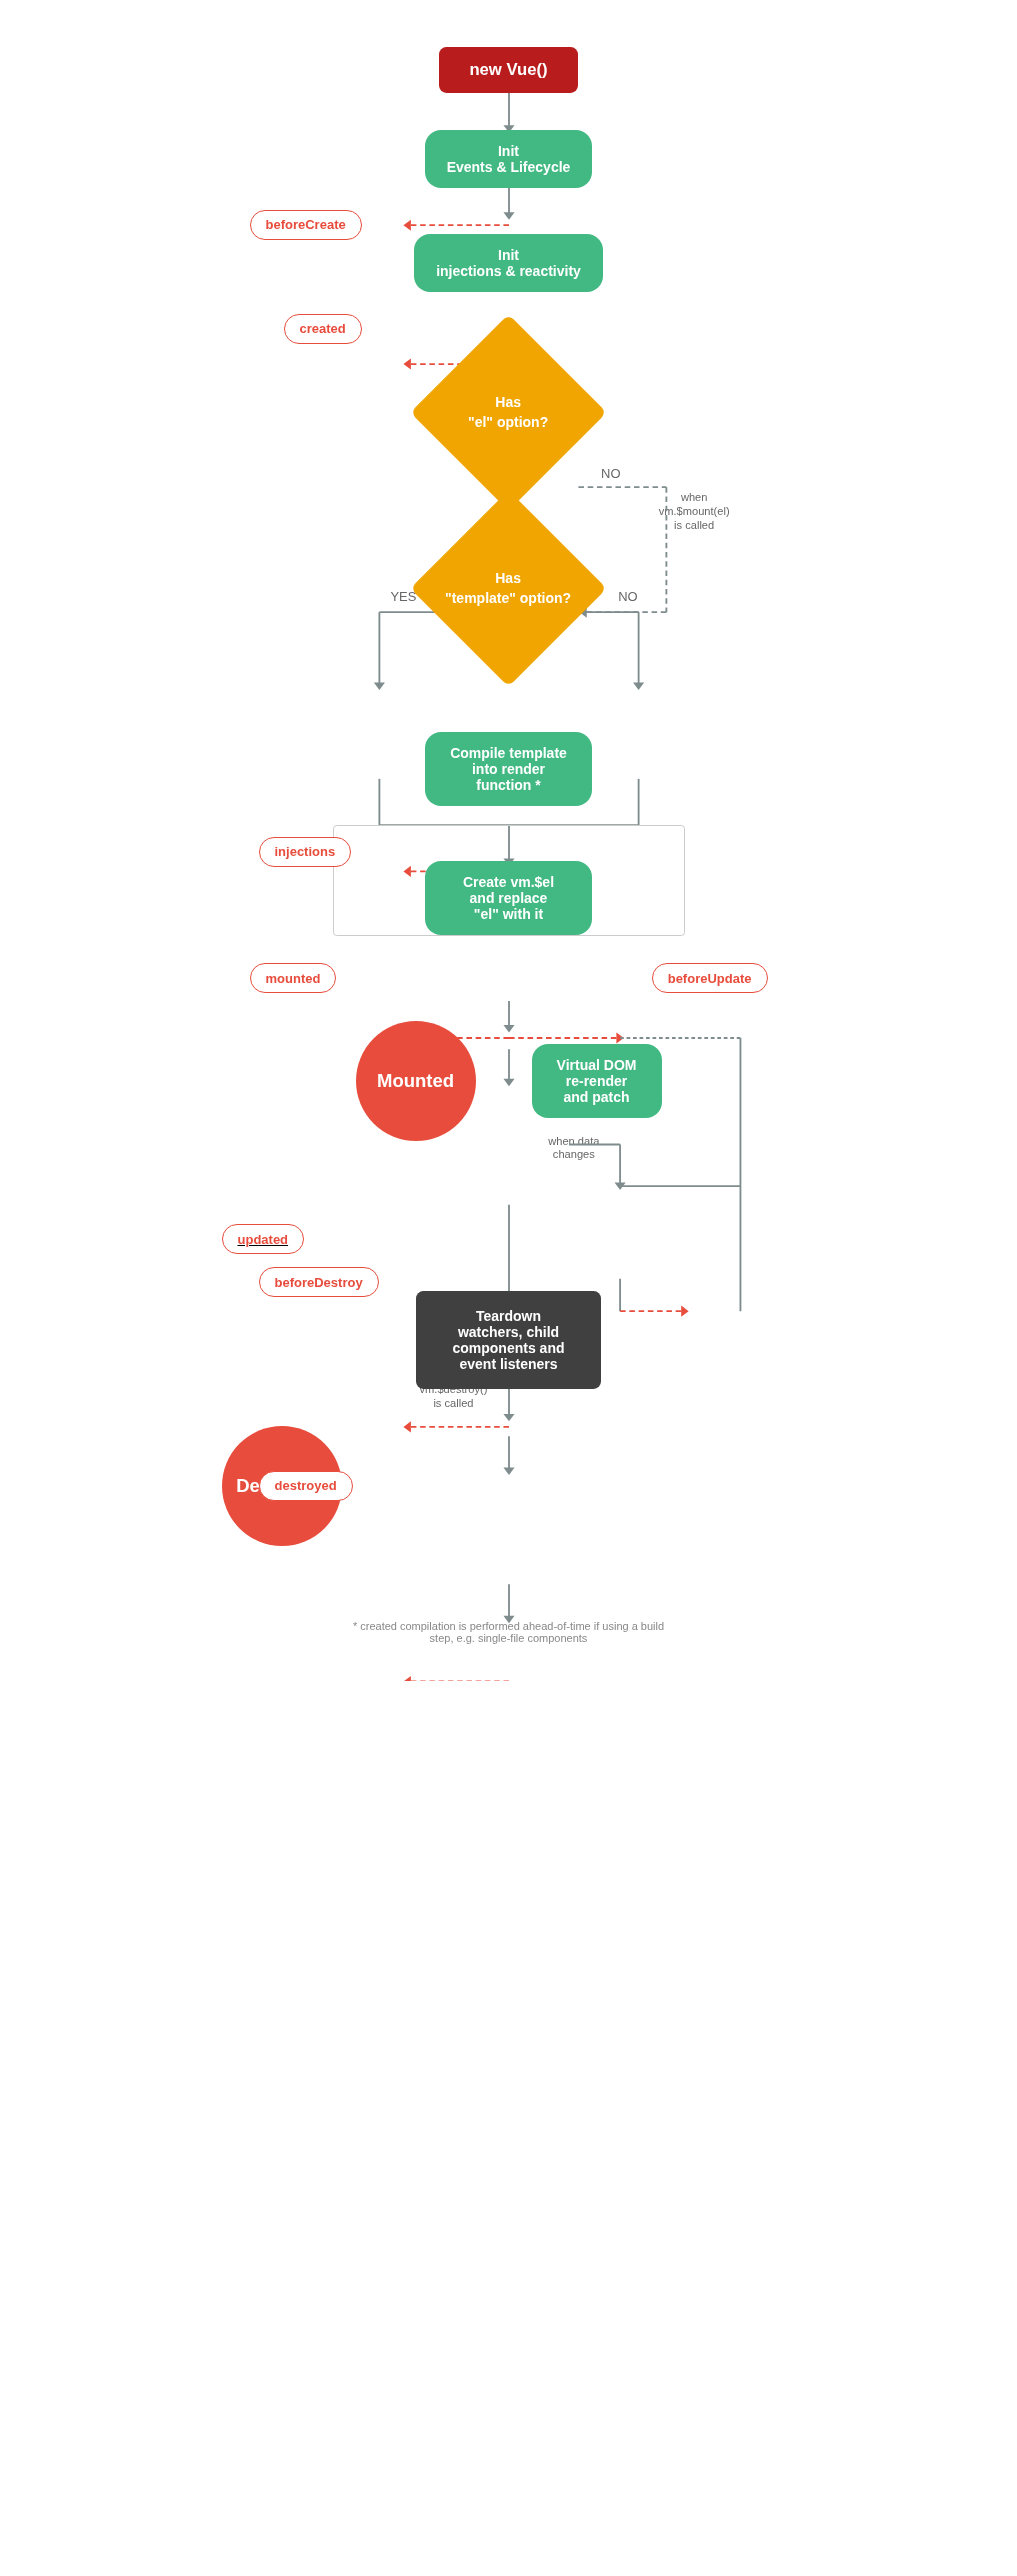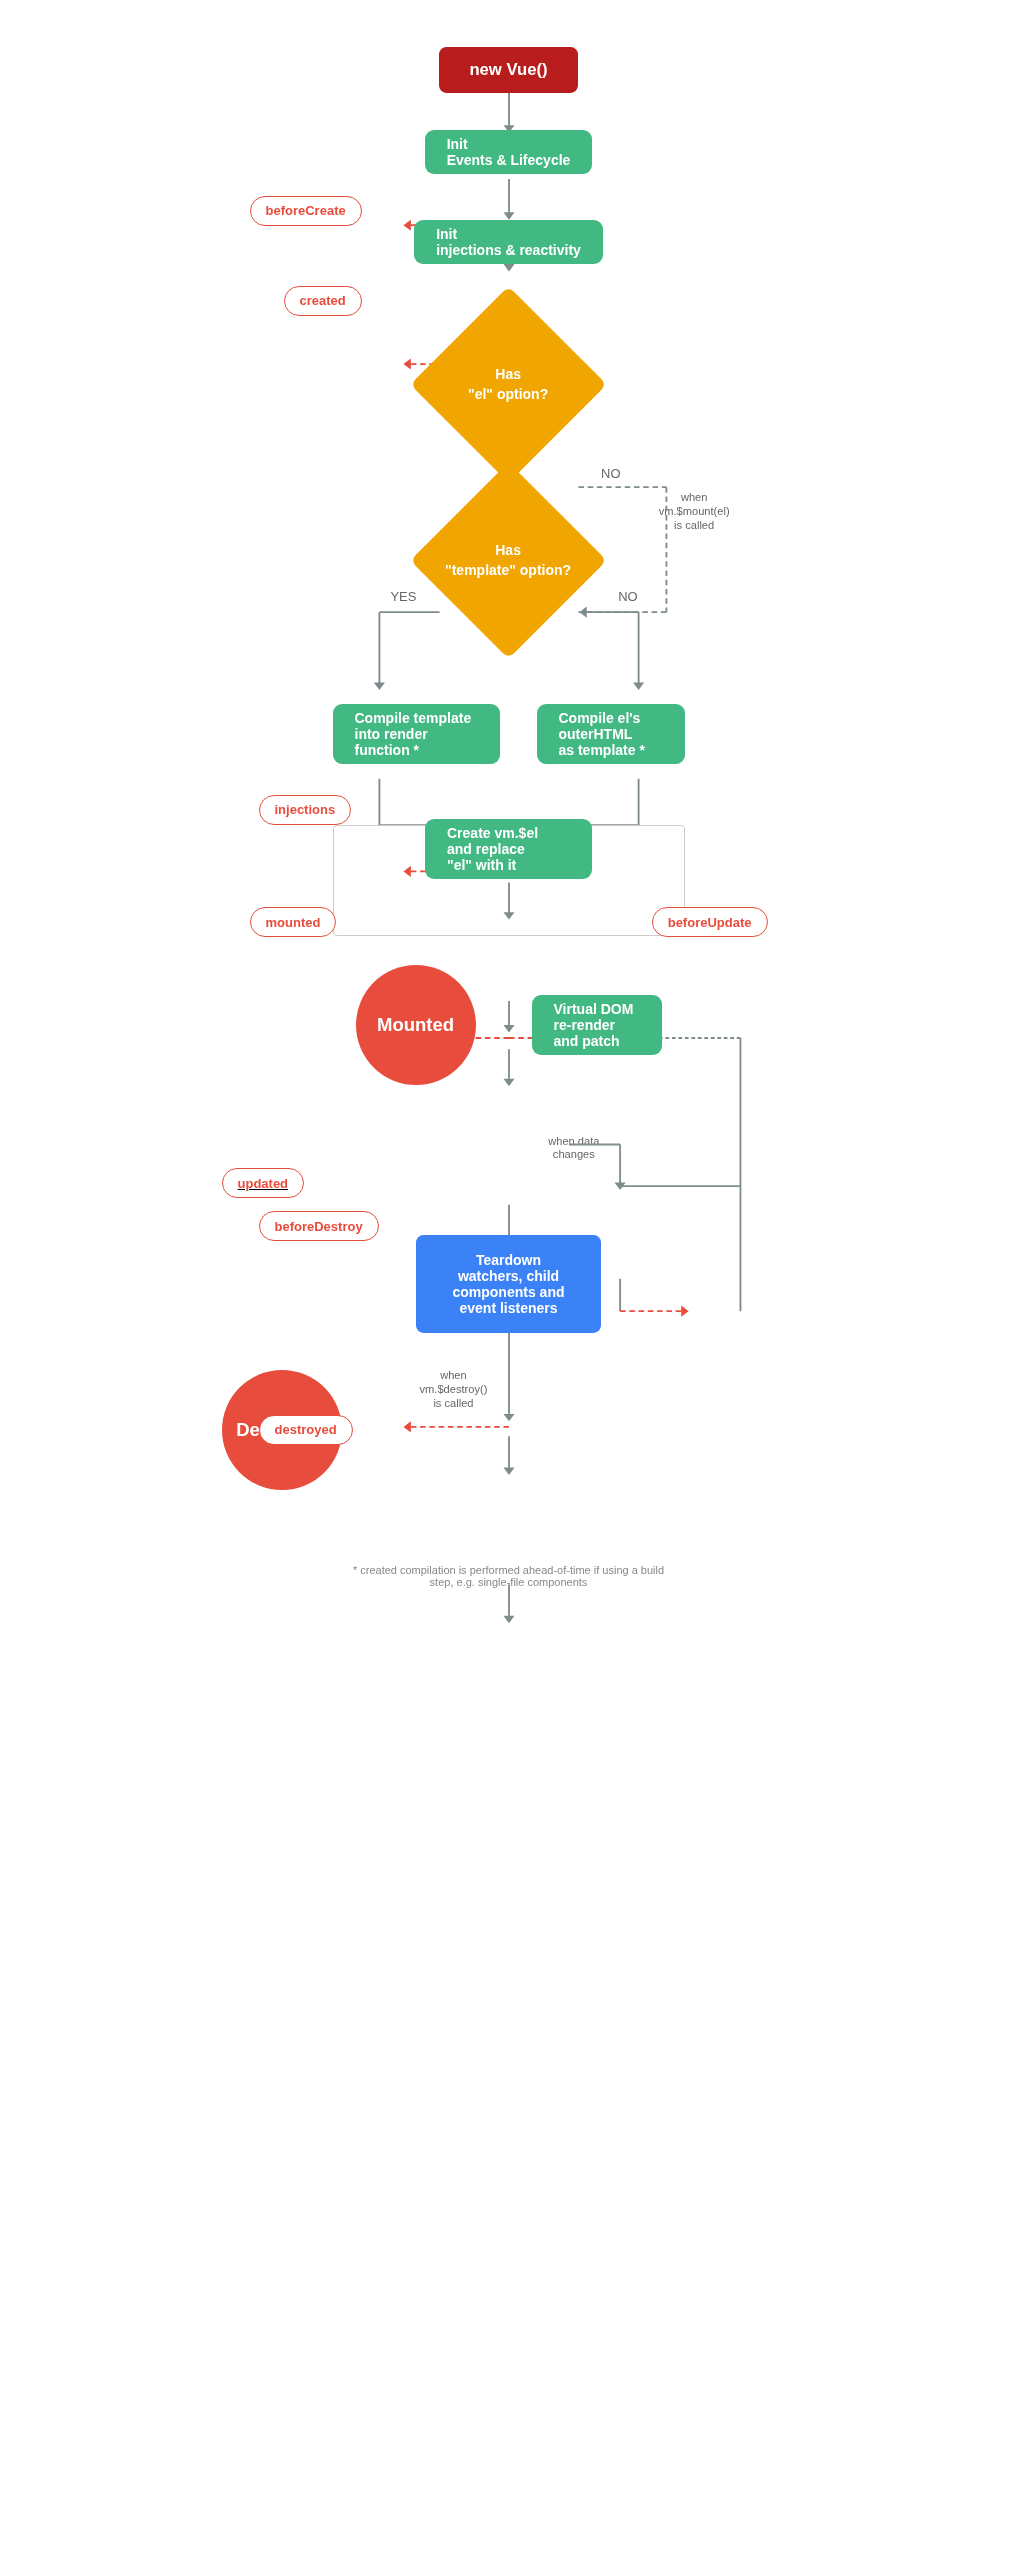--- a/index.html
+++ b/index.html
@@ -24,28 +24,29 @@
       color: #fff;
       border-radius: 7.4px;
       padding: 13px 30px;
       font-size: 16.7px;
       font-weight: bold;
       text-align: center;
     }
     .box-green {
       background: #42b983;
       color: #fff;
-      border-radius: 9px;
-      padding: 6px 22px;
+      border-radius: 16px;
+      padding: 13px 22px;
       font-size: 14px;
       font-weight: 600;
+      text-align: center;
       min-width: 167px;
     }
     .box-green-wide {
-      background: #3b82f6;
+      background: #404040;
       color: #fff;
       border-radius: 7.4px;
       padding: 16.7px 26px;
       font-size: 14px;
       font-weight: 600;
       text-align: center;
       min-width: 185px;
     }
     .diamond {
       width: 139px;
@@ -292,23 +293,20 @@
       </div>
     </div>
   </div>
 
   <div style="height:74px;"></div>
 
   <div class="two-boxes" style="position:relative; z-index:1;">
     <div class="box-green" style="min-width:148px; max-width:167px;">
       <span>Compile template<br>into render function *</span>
     </div>
-    <div class="box-green" style="min-width:148px; max-width:167px;">
-      <span>Compile el's<br>outerHTML<br>as template *</span>
-    </div>
   </div>
 
   <div style="position:absolute; border:1.9px solid #ccc; width:352px; height:111px; top:806px; left:111px; z-index:0; border-radius:3.7px;"></div>
 
   <div style="height:46px;"></div>
 
   <div style="width:100%; display:flex; align-items:center; position:relative; z-index:1;">
     <div style="position:absolute; left:37px;">
       <div class="hook">
         <span>injections</span>

